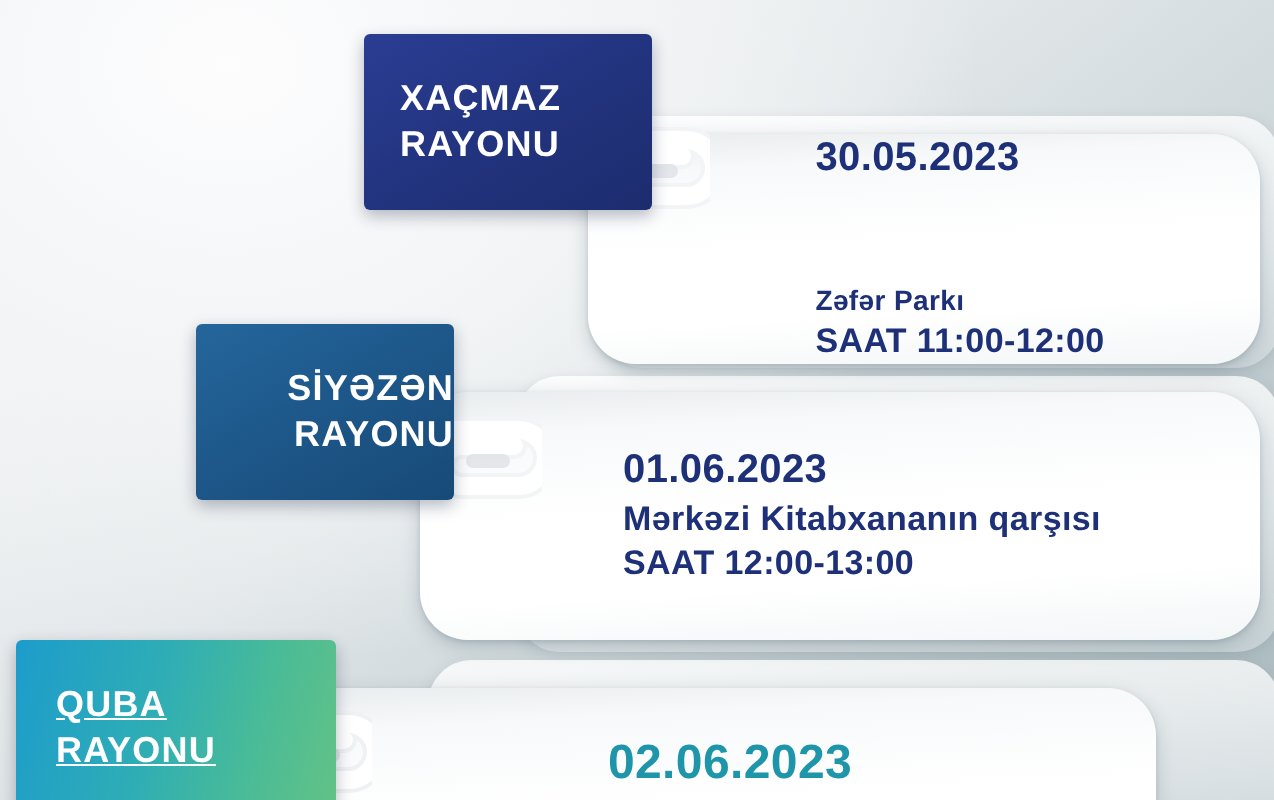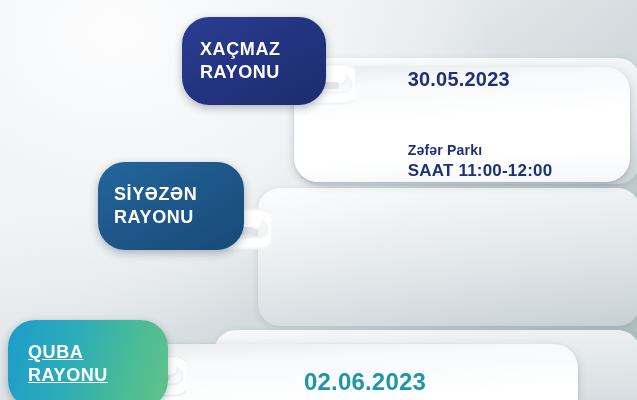--- a/index.html
+++ b/index.html
@@ -59,21 +59,21 @@
     letter-spacing: 0.2px;
     white-space: nowrap;
     line-height: 1.34;
   }
   .card-line.navy  { color: #1e3178; }
   .card-line.teal  { color: #1f95a9; }
 
   
   .tag {
     position: absolute;
-    border-radius: 27px;
+    border-radius: 3px;
     display: flex;
     flex-direction: column;
     justify-content: center;
     color: #ffffff;
     font-weight: bold;
     letter-spacing: 0.6px;
     box-shadow: 0 3px 8px rgba(30,45,70,0.32);
     overflow: visible;
   }
   .tag .tag-line { white-space: nowrap; line-height: 1.30; }
@@ -119,28 +119,35 @@
     <rect x="36" y="20" width="22" height="7" rx="3.5" fill="#dfe3e6" opacity="0.85"></rect>
   </svg>
 
   <div class="tag tag-navy" style="left:182px; top:17px; width:144px; height:88px; padding-left:18px;">
     <div class="tag-text">
       <div class="tag-line" style="font-size:18px;">XAÇMAZ</div>
       <div class="tag-line" style="font-size:18px;">RAYONU</div>
     </div>
   </div>
 
+  <div class="info-card" style="left:210px; top:196px; width:420px; height:124px; padding-left:22px;">
+    <div class="card-text">
+      <div class="card-line navy" style="font-size:20px;">01.06.2023</div>
+      <div class="card-line navy" style="font-size:17px;">Mərkəzi Kitabxananın qarşısı</div>
+      <div class="card-line navy" style="font-size:17px;">SAAT 12:00-13:00</div>
+    </div>
+  </div>
 
   <svg class="connector" style="left:197px; top:207px;" width="74" height="52" viewBox="0 0 74 52">
     <path d="M30 8 H62 A14 14 0 0 1 62 36 H34 A10 10 0 0 1 34 16 H60" fill="none" stroke="#f2f4f6" stroke-width="13" stroke-linecap="round"></path>
     <path d="M30 8 H62 A14 14 0 0 1 62 36 H34 A10 10 0 0 1 34 16 H60" fill="none" stroke="#ffffff" stroke-width="9" stroke-linecap="round" opacity="0.95"></path>
     <rect x="36" y="20" width="22" height="7" rx="3.5" fill="#dfe3e6" opacity="0.85"></rect>
   </svg>
 
-  <div class="tag tag-steel" style="left:98px; top:162px; width:146px; height:88px; padding-left:16px;">
+  <div class="tag tag-steel" style="left:98px; top:162px; width:129px; height:88px; padding-left:16px;text-align:right;">
     <div class="tag-text">
       <div class="tag-line" style="font-size:18px;">SİYƏZƏN</div>
       <div class="tag-line" style="font-size:18px;">RAYONU</div>
     </div>
   </div>
 
   <div class="info-card" style="left:128px; top:344px; width:450px; height:124px; padding-left:24px;
               justify-content:flex-start; padding-top:22px;">
     <div class="card-text">
       <div class="card-line teal" style="font-size:24px;">02.06.2023</div>

